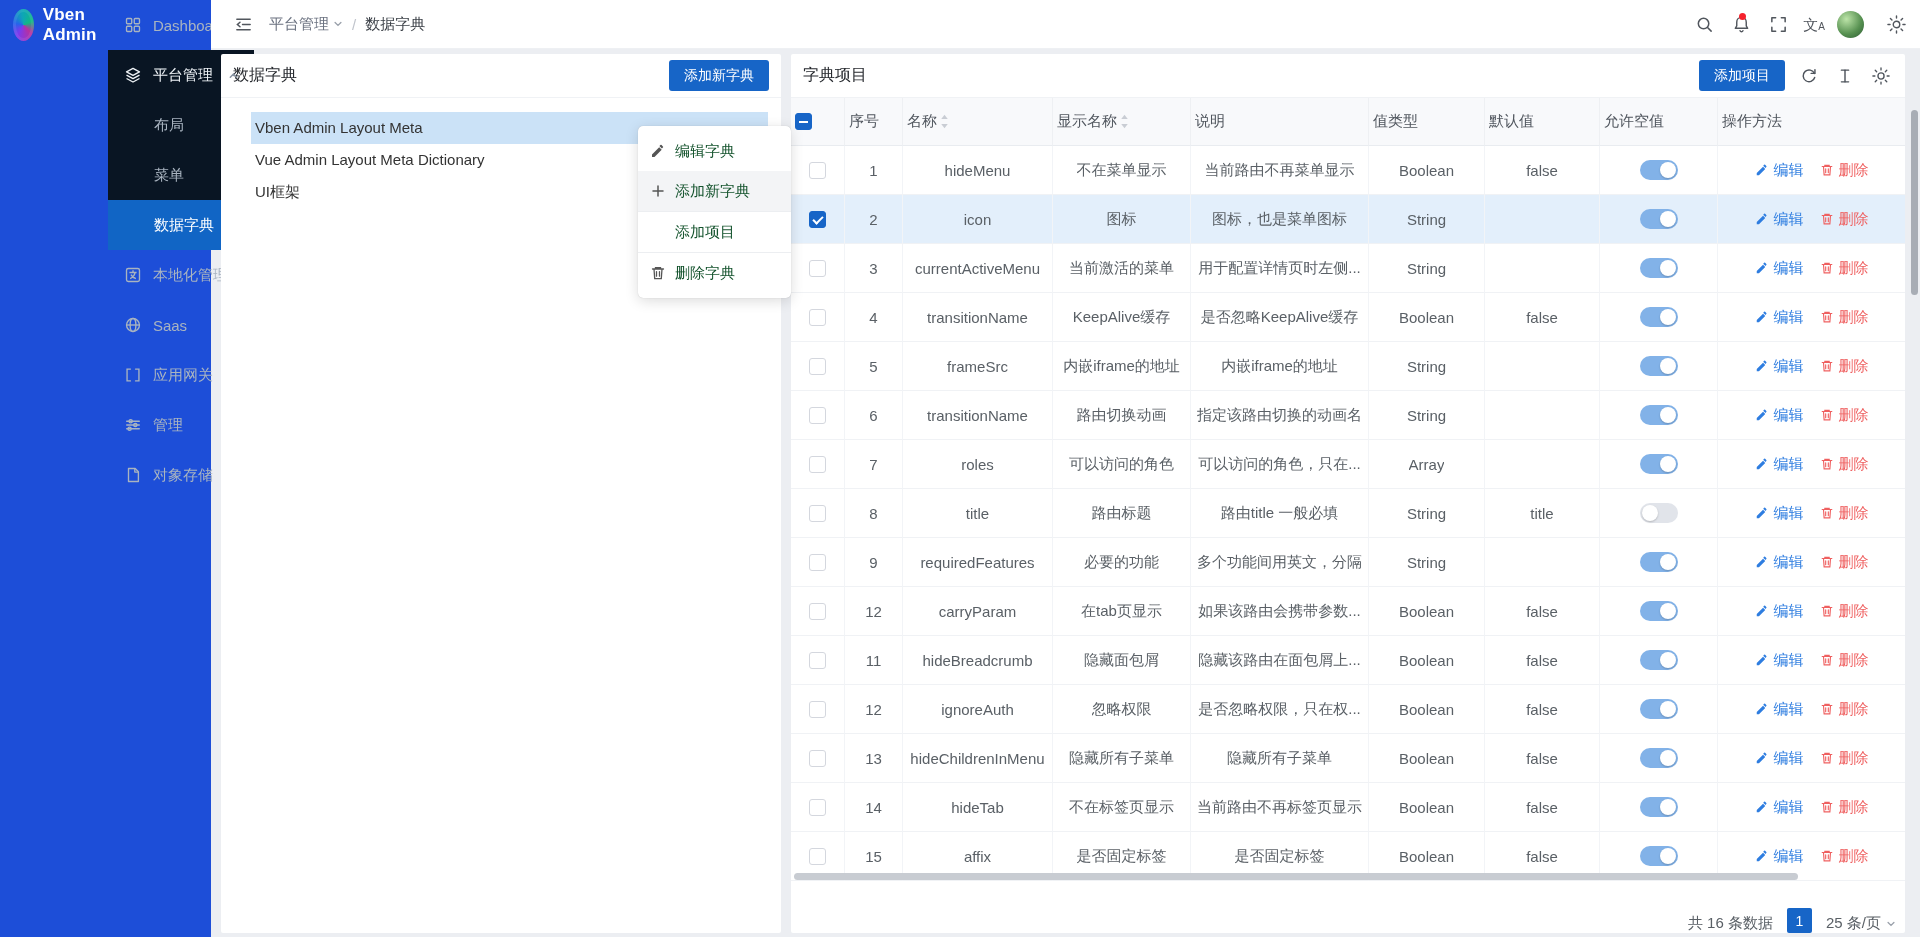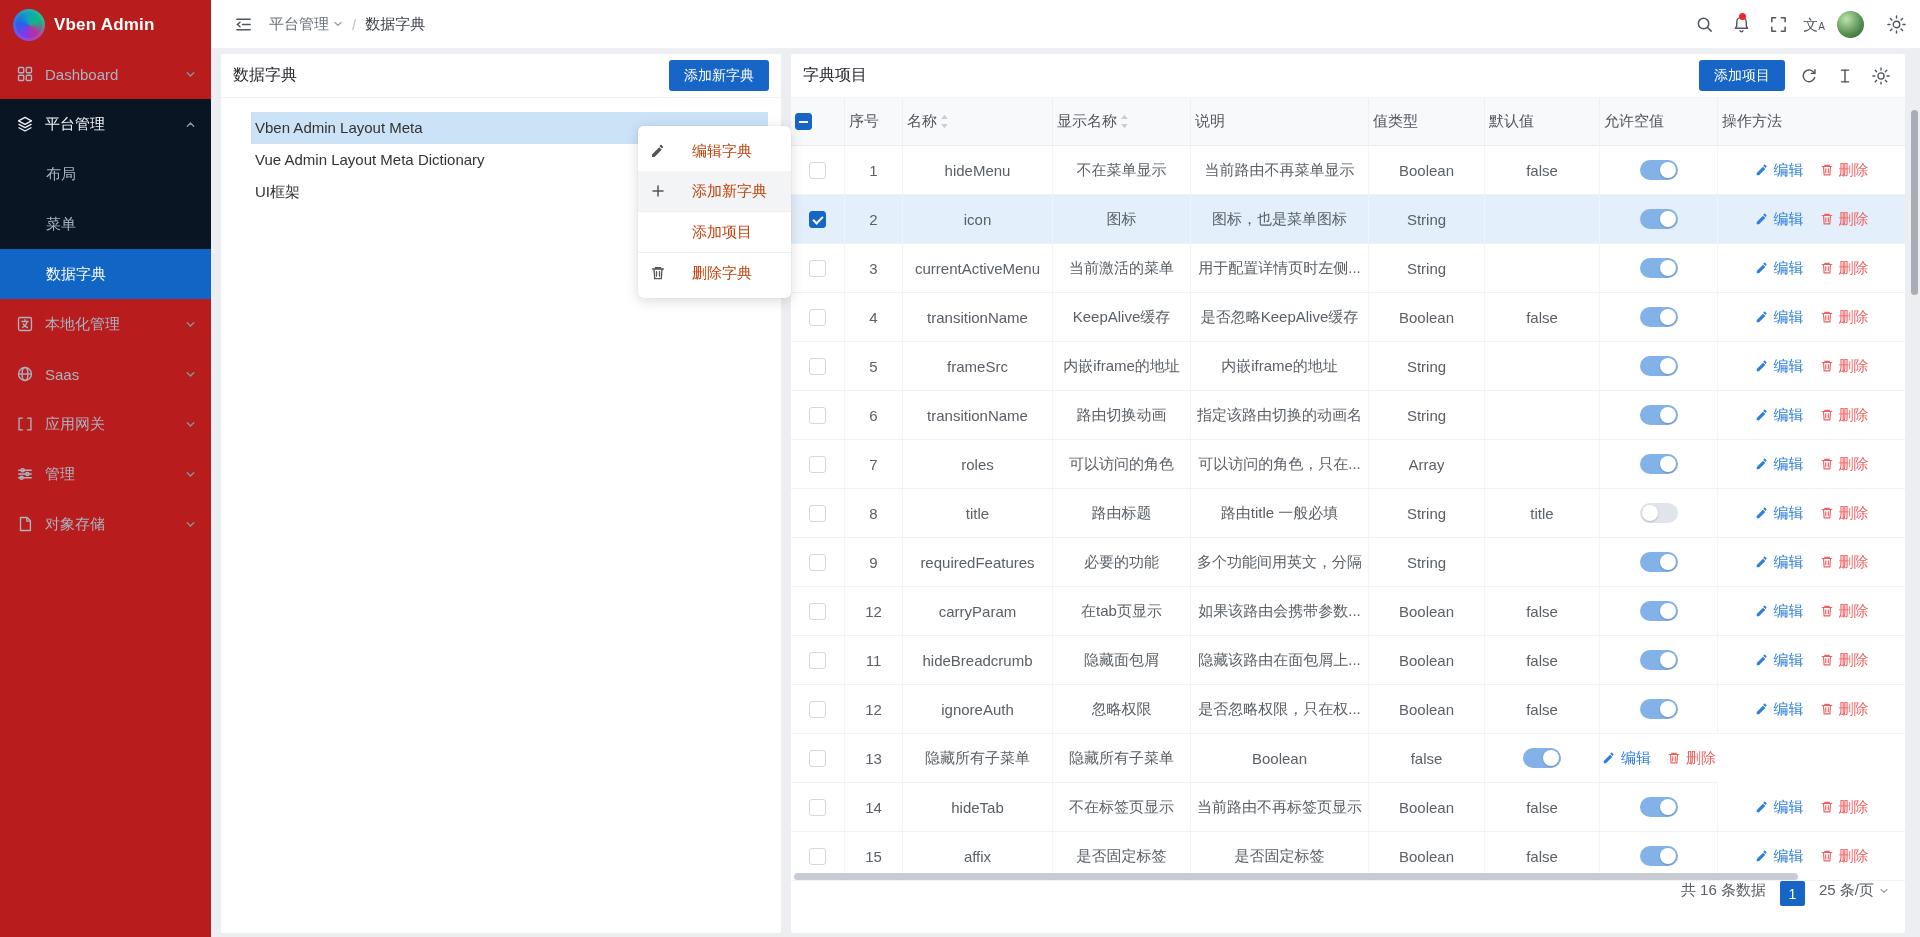--- a/index.html
+++ b/index.html
@@ -3,21 +3,21 @@
 <meta charset="utf-8">
 <style>
   *{box-sizing:border-box}
   html,body{margin:0;padding:0}
   body{width:1920px;height:937px;overflow:hidden;background:#eceef2;
        font-family:"Liberation Sans","DejaVu Sans",sans-serif;color:#333;font-size:15px}
   svg{display:block}
   .app{display:flex;width:100%;height:100%}
 
   
-  .sidebar{width:211px;flex-shrink:0;background:#b91c1c;display:flex;flex-direction:column}
+  .sidebar{width:211px;flex-shrink:0;background:#1d4ed8;display:flex;flex-direction:row}
   .logo{height:49px;display:flex;align-items:center;gap:9px;padding-left:13px;cursor:pointer}
   .logo-mark{width:32px;height:32px;border-radius:50%;
     background:conic-gradient(from 210deg,#7c3aed,#2563eb,#0ea5b7,#10b981,#b8309f,#7c3aed);
     box-shadow:inset 0 0 0 3px rgba(255,255,255,.08)}
   .logo-text{color:#fff;font-size:17px;font-weight:700;letter-spacing:.2px}
   .menu-item{height:50px;display:flex;align-items:center;padding:0 15px 0 16px;color:#a9b4c0;cursor:pointer}
   .mi-icon{width:18px;height:18px;margin-right:11px;color:#a9b4c0}
   .mi-icon svg{width:100%;height:100%}
   .mi-label{flex:1;white-space:nowrap;overflow:hidden}
   .mi-chevron{width:11px;height:11px;color:#8792a1}
@@ -98,32 +98,32 @@
 
   .td.actions{gap:16px}
   .link{display:inline-flex;align-items:center;gap:5px;cursor:pointer;white-space:nowrap}
   .link svg{width:14px;height:14px;flex-shrink:0}
   .link.edit{color:#2e7de0}
   .link.del{color:#ef6060}
 
   .hscrollbar{position:absolute;left:3px;bottom:1px;width:1004px;height:7px;border-radius:4px;
               background:#c8ccd2;cursor:pointer}
 
-  .pagination{flex:1;display:flex;align-items:flex-start;justify-content:flex-end;gap:14px;
-              padding-right:16px;color:#5a6066}
+  .pagination{flex:1;display:flex;align-items:flex-end;justify-content:flex-end;gap:14px;
+              padding-right:9px;color:#5a6066}
   .page-num{width:25px;height:25px;background:#1765c7;color:#fff;display:flex;align-items:center;
             justify-content:center;border-radius:2px;font-size:14px;cursor:pointer}
   .page-size{display:flex;align-items:center;gap:5px;cursor:pointer}
   .ps-caret{width:10px;height:10px;color:#9aa1ab}
   .ps-caret svg{width:100%;height:100%}
 
   
   .context-menu{position:fixed;left:638px;top:126px;width:153px;background:#fff;border-radius:5px;
       box-shadow:0 3px 14px rgba(0,0,0,.14),0 0 1px rgba(0,0,0,.25);padding:5px 0;z-index:50}
-  .ctx-item{height:40px;display:flex;align-items:center;gap:26px;padding:0 12px;color:#c2410c;cursor:pointer}
+  .ctx-item{height:40px;display:flex;align-items:center;gap:9px;padding:0 12px;color:#14532d;cursor:pointer}
   .ctx-item.hover{background:#f3f4f6}
   .ctx-icon{width:16px;height:16px;color:#555;flex-shrink:0}
   .ctx-icon svg{width:100%;height:100%}
   .ctx-divider{height:1px;background:#eceef1}
 
   
   .v-scrollbar{position:fixed;right:2px;top:110px;width:7px;height:185px;border-radius:4px;
                background:#a8adb5;z-index:60;cursor:pointer}
 </style>
 </head>
@@ -903,20 +903,23 @@
                 </div>
               </div>
               <div class="tr row">
                 <div class="td">
                   <span class="checkbox"></span>
                 </div>
                 <div class="td">
                   <span class="txt">13</span>
                 </div>
                 <div class="td">
+                  <span class="txt">hideChildrenInMenu</span>
+                </div>
+                <div class="td">
                   <span class="txt">隐藏所有子菜单</span>
                 </div>
                 <div class="td">
                   <span class="txt">隐藏所有子菜单</span>
                 </div>
                 <div class="td">
                   <span class="txt">Boolean</span>
                 </div>
                 <div class="td">
                   <span class="txt">false</span>

